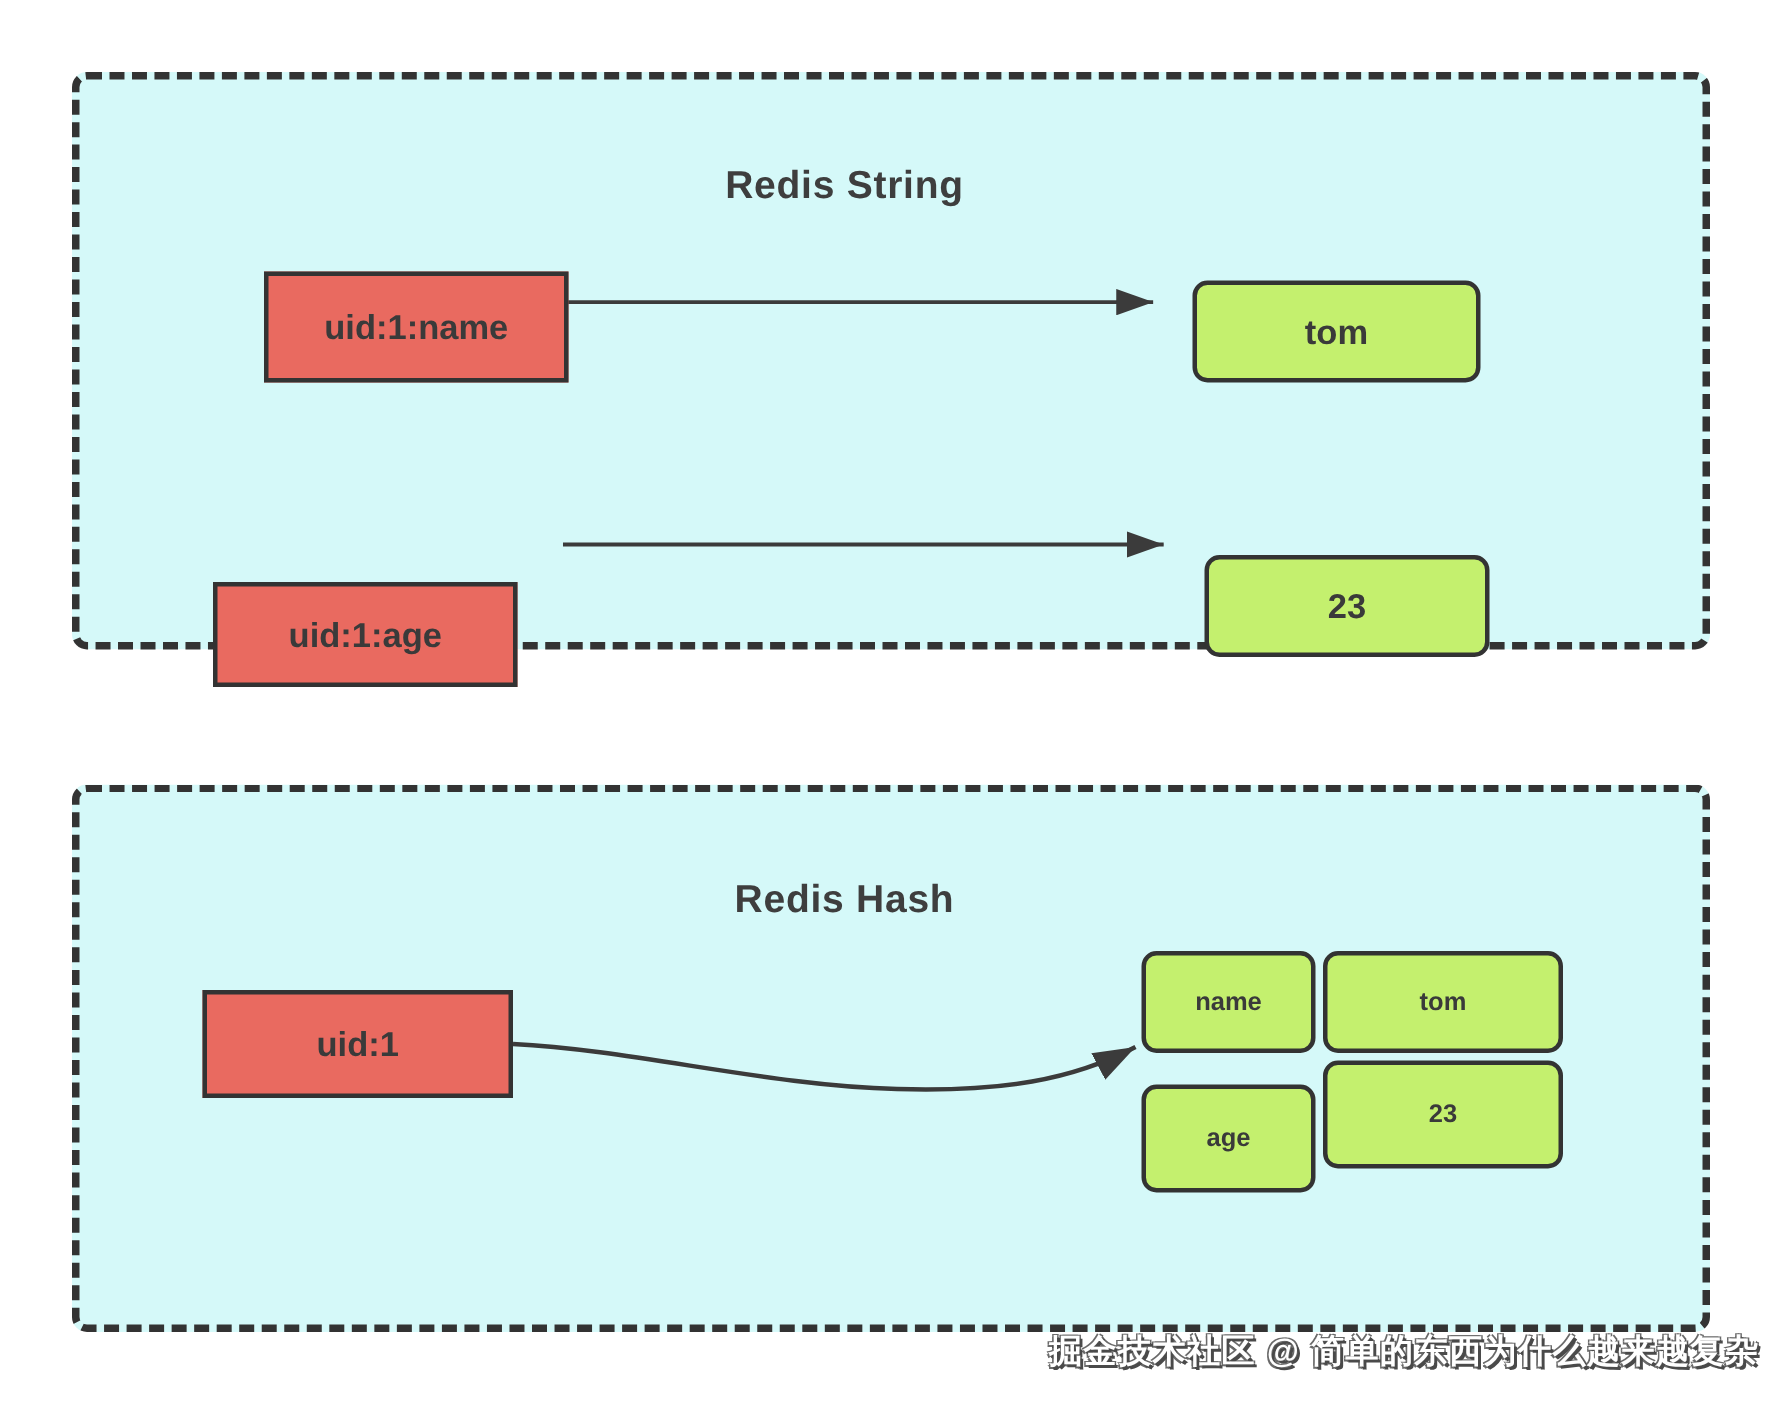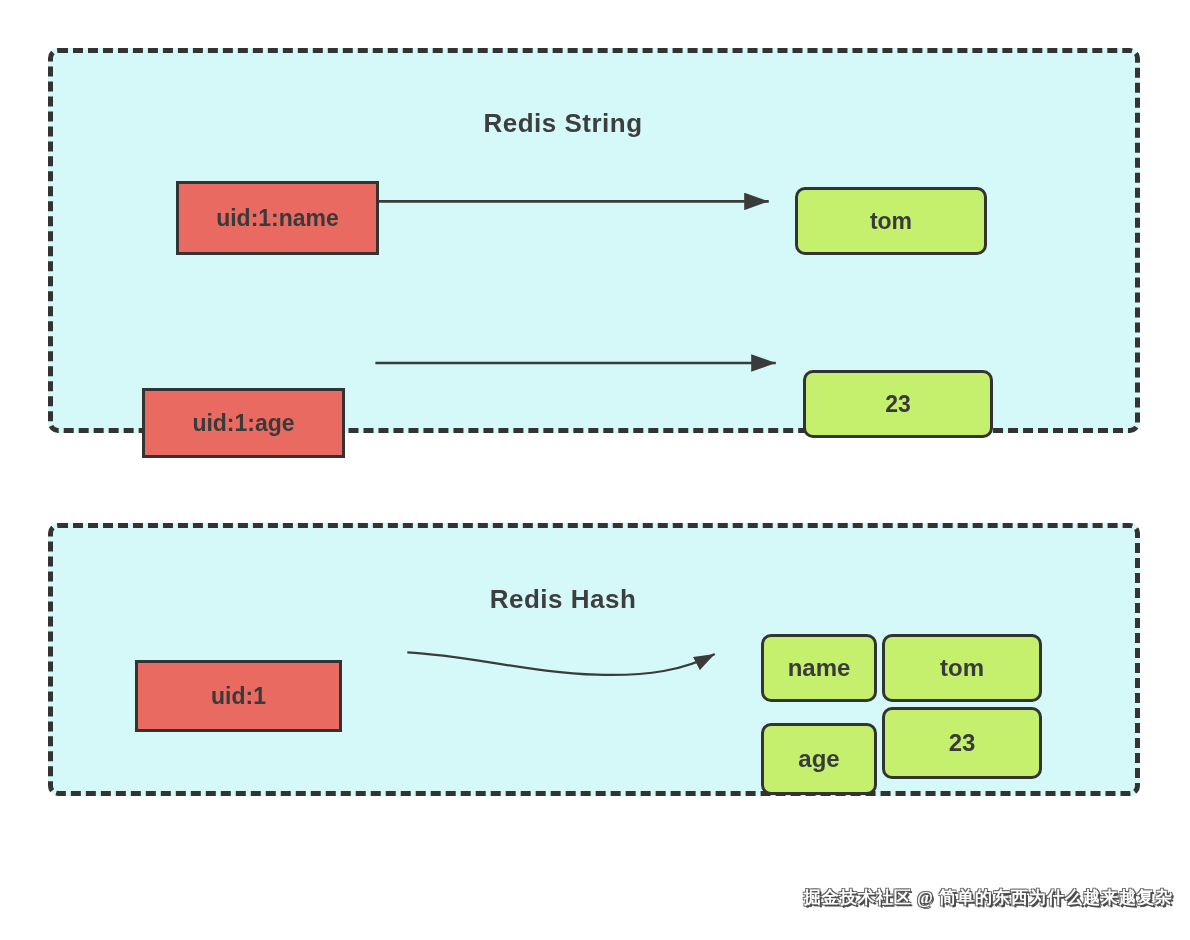--- a/index.html
+++ b/index.html
@@ -18,21 +18,21 @@
   .panel {
     position: absolute;
     left: 48px;
     width: 1092px;
     box-sizing: border-box;
     border: 5px dashed #333333;
     border-radius: 10px;
     background: #d5f9f9;
   }
   .panel-string { top: 48px;  height: 385px; }
-  .panel-hash   { top: 523px; height: 273px; }
+  .panel-hash   { top: 523px; height: 365px; }
 
   .panel-title {
     position: absolute;
     top: 55px;
     left: 0;
     width: 1020px;
     margin: 0;
     text-align: center;
     font-size: 26px;
     font-weight: bold;
@@ -47,21 +47,21 @@
     display: flex;
     align-items: center;
     justify-content: center;
     font-weight: bold;
     font-size: 23px;
     color: #3a3a3a;
     border: 3px solid #333333;
   }
   .key-node   { background: #e96a60; }
   .value-node { background: #c4f06e; border-radius: 10px; }
-  .cell-node  { background: #c4f06e; border-radius: 10px; font-size: 24px; }
+  .cell-node  { background: #c4f06e; border-radius: 10px; font-size: 17px; }
 
   
   .kn-name { left: 89px;  top: 128px; width: 203px; height: 74px; margin-left: 34px; }
   .vn-tom  { left: 742px; top: 134px; width: 192px; height: 68px; }
   .kn-age  { left: 89px;  top: 335px; width: 203px; height: 70px; }
   .vn-23   { left: 750px; top: 317px; width: 190px; height: 68px; }
 
   
   .kn-uid1   { left: 82px;  top: 132px; width: 207px; height: 72px; }
   .cell-name { left: 708px; top: 106px; width: 116px; height: 68px; }
@@ -73,32 +73,31 @@
     position: absolute;
     left: 0; top: 0;
     width: 100%; height: 100%;
     pointer-events: none;
   }
 
   .watermark {
     position: absolute;
     right: 17px;
     top: 886px;
-    font-size: 17px;
+    font-size: 22px;
     font-weight: bold;
     letter-spacing: 1px;
     color: #ffffff;
     text-shadow:
       2px 2px 0 #4a4a4a,
       -1px -1px 0 #6a6a6a,
       1px -1px 0 #6a6a6a,
       -1px 1px 0 #6a6a6a,
       1px 1px 0 #4a4a4a;
     white-space: nowrap;
-    font-family: Liberation Serif, serif;
   }
 </style>
 </head>
 <body>
 
 <div class="page">
 
   <section class="panel panel-string">
     <h2 class="panel-title">Redis String</h2>
 

